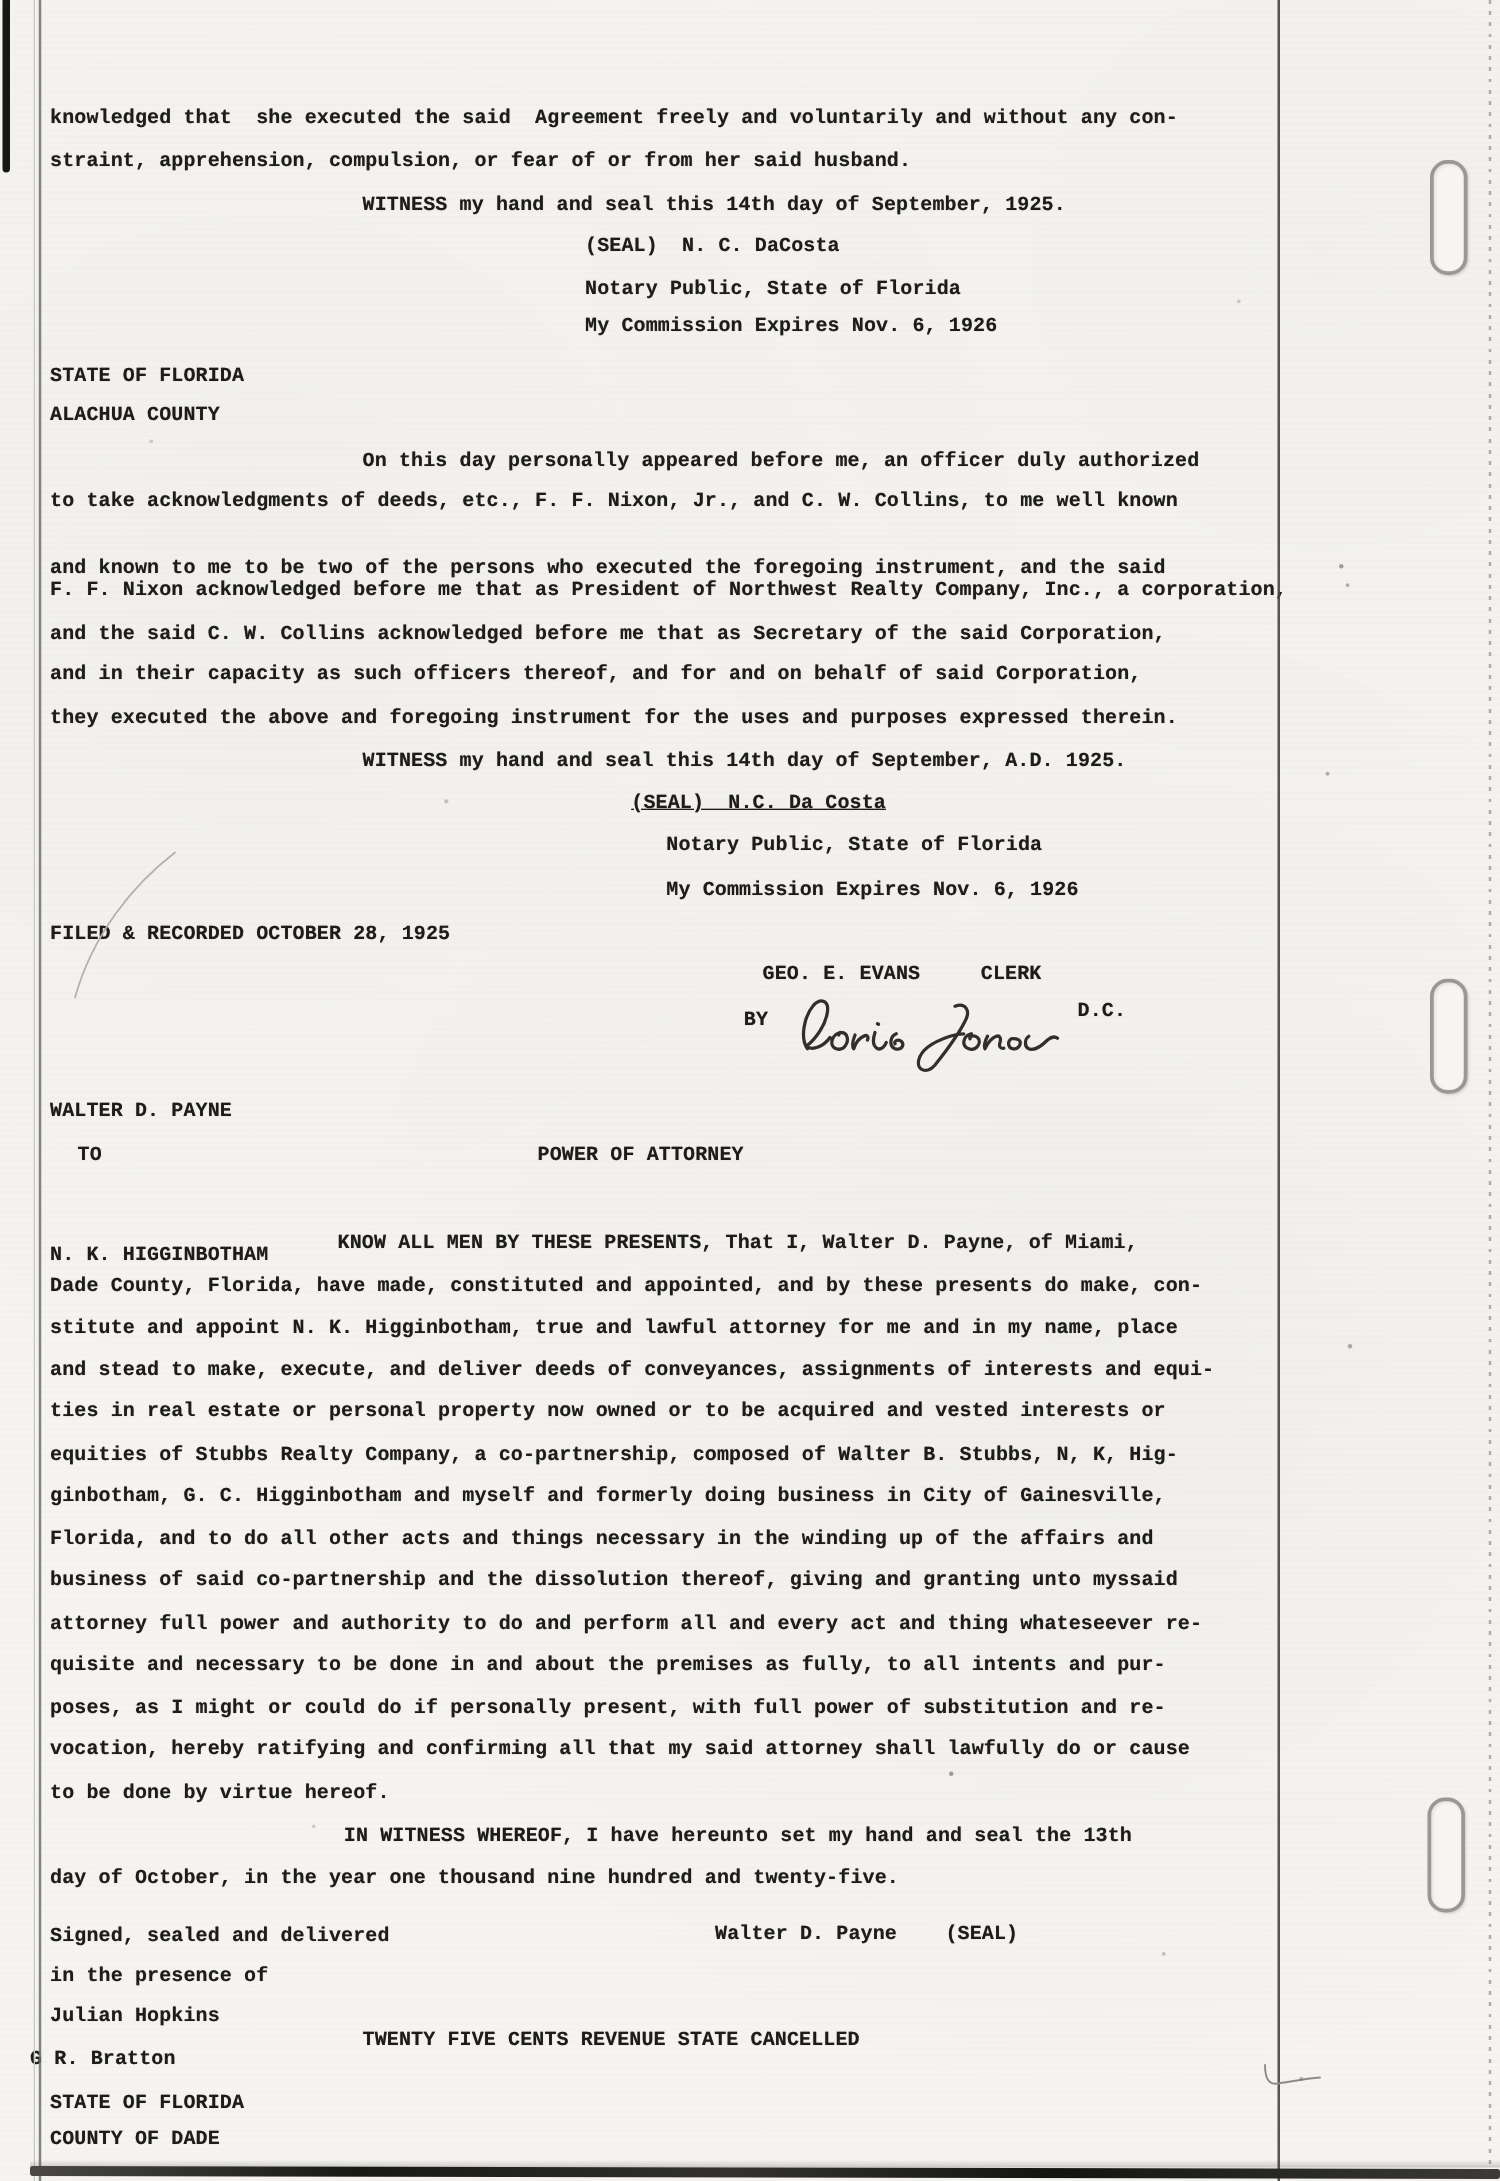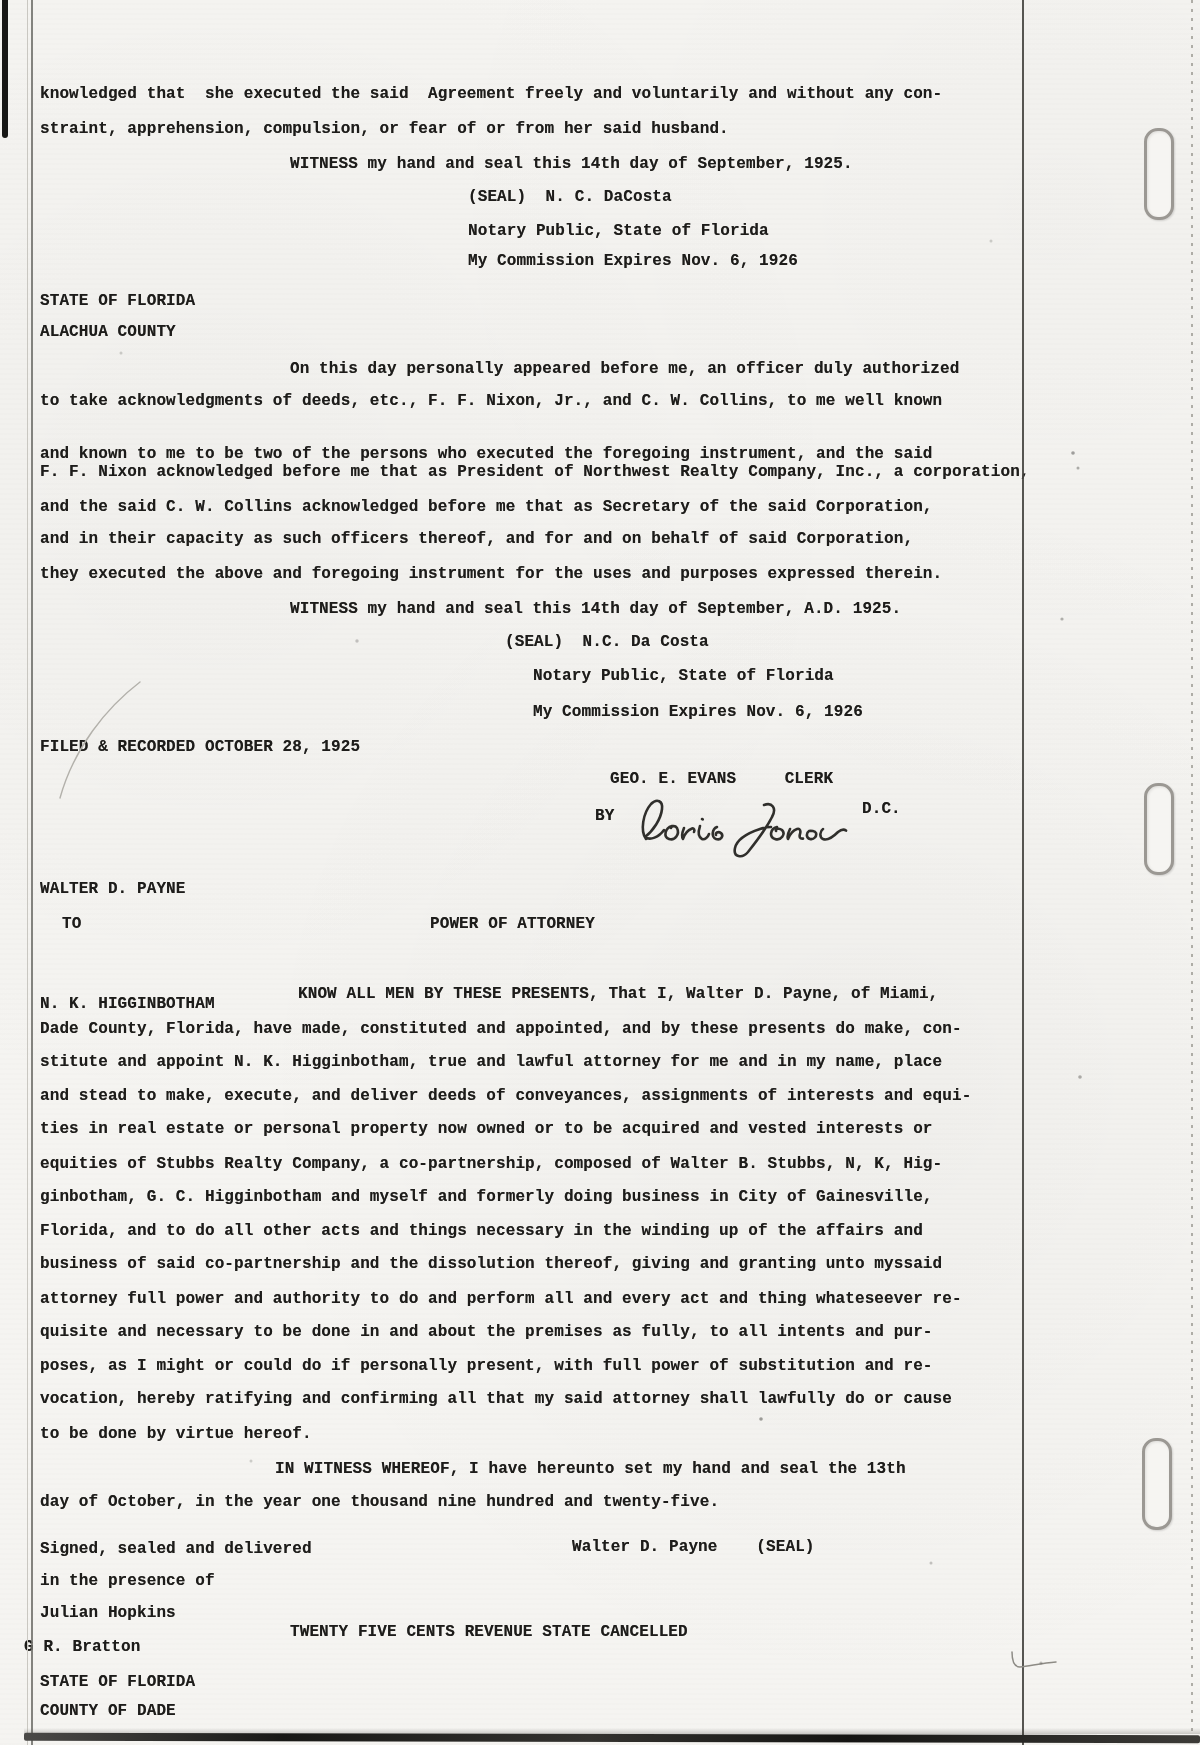--- a/index.html
+++ b/index.html
@@ -90,30 +90,30 @@
       <div class="tline" style="left: 40px; top: 291px;">STATE OF FLORIDA</div>
       <div class="tline" style="left: 40px; top: 322px;">ALACHUA COUNTY</div>
       <div class="tline" style="left: 290px; top: 359px;">On this day personally appeared before me, an officer duly authorized</div>
       <div class="tline" style="left: 40px; top: 391px;">to take acknowledgments of deeds, etc., F. F. Nixon, Jr., and C. W. Collins, to me well known</div>
       <div class="tline" style="left: 40px; top: 444px;">and known to me to be two of the persons who executed the foregoing instrument, and the said</div>
       <div class="tline" style="left: 40px; top: 462px;">F. F. Nixon acknowledged before me that as President of Northwest Realty Company, Inc., a corporation,</div>
       <div class="tline" style="left: 40px; top: 497px;">and the said C. W. Collins acknowledged before me that as Secretary of the said Corporation,</div>
       <div class="tline" style="left: 40px; top: 529px;">and in their capacity as such officers thereof, and for and on behalf of said Corporation,</div>
       <div class="tline" style="left: 40px; top: 564px;">they executed the above and foregoing instrument for the uses and purposes expressed therein.</div>
       <div class="tline" style="left: 290px; top: 599px;">WITNESS my hand and seal this 14th day of September, A.D. 1925.</div>
-      <div class="tline" style="left: 505px; top: 632px;">(SEAL)  N.C. Da Costa</div>
+      <div class="tline" style="left: 505px; top: 632px; text-decoration: underline;">(SEAL)  N.C. Da Costa</div>
       <div class="tline" style="left: 533px; top: 666px;">Notary Public, State of Florida</div>
       <div class="tline" style="left: 533px; top: 702px;">My Commission Expires Nov. 6, 1926</div>
       <div class="tline" style="left: 40px; top: 737px;">FILED &amp; RECORDED OCTOBER 28, 1925</div>
       <div class="tline" style="left: 610px; top: 769px;">GEO. E. EVANS     CLERK</div>
       <div class="tline" style="left: 40px; top: 879px;">WALTER D. PAYNE</div>
       <div class="tline" style="left: 62px; top: 914px;">TO</div>
       <div class="tline" style="left: 430px; top: 914px;">POWER OF ATTORNEY</div>
       <div class="tline" style="left: 40px; top: 949px; margin-top: 45px;">N. K. HIGGINBOTHAM</div>
-      <div class="tline" style="left: 298px; top: 984px;">KNOW ALL MEN BY THESE PRESENTS, That I, Walter D. Payne, of Miami,</div>
+      <div class="tline" style="left: 270px; top: 984px;">KNOW ALL MEN BY THESE PRESENTS, That I, Walter D. Payne, of Miami,</div>
       <div class="tline" style="left: 40px; top: 1019px;">Dade County, Florida, have made, constituted and appointed, and by these presents do make, con-</div>
       <div class="tline" style="left: 40px; top: 1052px;">stitute and appoint N. K. Higginbotham, true and lawful attorney for me and in my name, place</div>
       <div class="tline" style="left: 40px; top: 1086px;">and stead to make, execute, and deliver deeds of conveyances, assignments of interests and equi-</div>
       <div class="tline" style="left: 40px; top: 1119px;">ties in real estate or personal property now owned or to be acquired and vested interests or</div>
       <div class="tline" style="left: 40px; top: 1154px;">equities of Stubbs Realty Company, a co-partnership, composed of Walter B. Stubbs, N, K, Hig-</div>
       <div class="tline" style="left: 40px; top: 1187px;">ginbotham, G. C. Higginbotham and myself and formerly doing business in City of Gainesville,</div>
       <div class="tline" style="left: 40px; top: 1221px;">Florida, and to do all other acts and things necessary in the winding up of the affairs and</div>
       <div class="tline" style="left: 40px; top: 1254px;">business of said co-partnership and the dissolution thereof, giving and granting unto myssaid</div>
       <div class="tline" style="left: 40px; top: 1289px;">attorney full power and authority to do and perform all and every act and thing whateseever re-</div>
       <div class="tline" style="left: 40px; top: 1322px;">quisite and necessary to be done in and about the premises as fully, to all intents and pur-</div>

